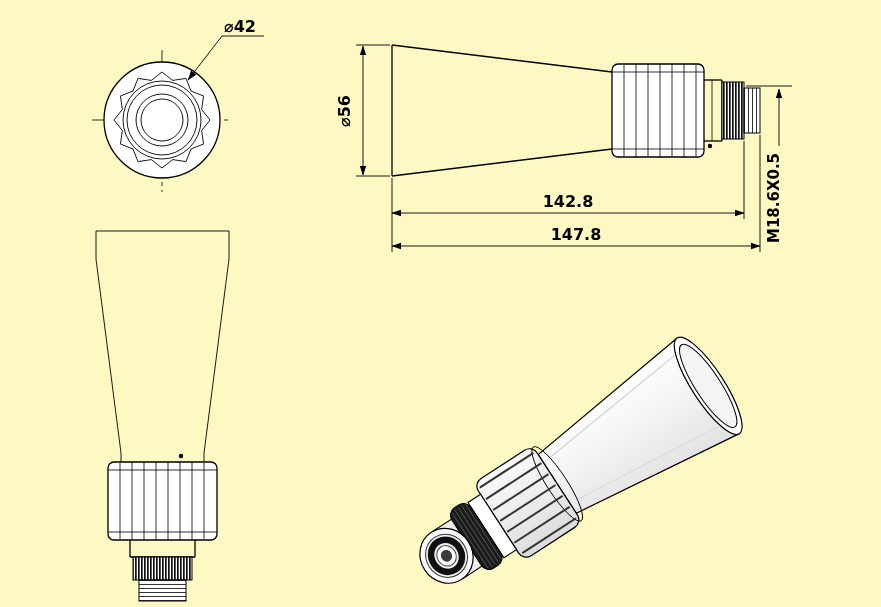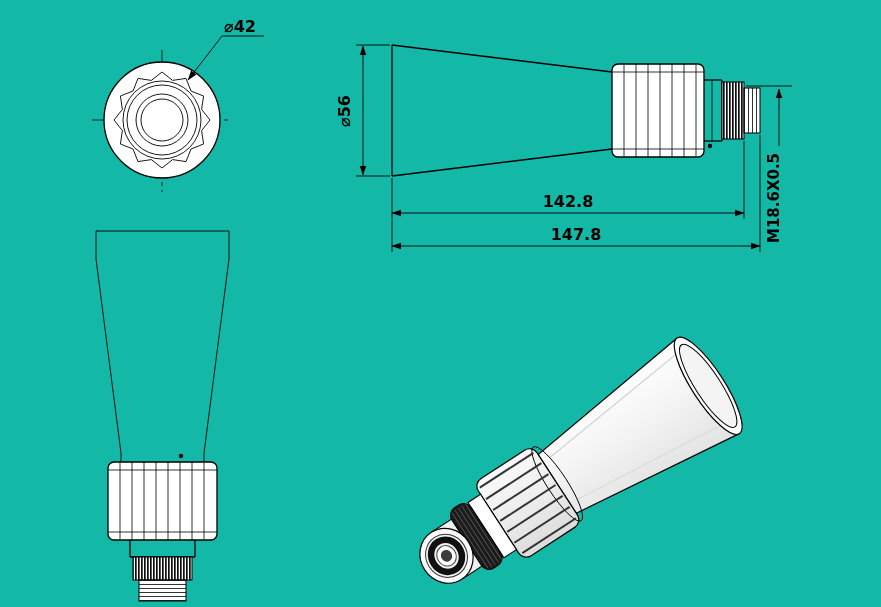--- a/index.html
+++ b/index.html
@@ -1,16 +1,16 @@
 <!DOCTYPE html>
 <html><head>
 <meta charset="utf-8">
 <style>
   html,body{margin:0;padding:0;background:#ffffff;}
-  .canvas{position:relative;width:881px;height:607px;background:#14b8a6;overflow:hidden;}
+  .canvas{position:relative;width:881px;height:607px;background:#fef9c3;overflow:hidden;}
   svg{display:block;}
   .outline{fill:#ffffff;stroke:#000000;stroke-width:1.3;}
   .thin{fill:none;stroke:#000000;stroke-width:0.9;}
   .detail{fill:none;stroke:#000000;stroke-width:0.8;}
   .dimline{fill:none;stroke:#000000;stroke-width:0.9;}
   .centerline{fill:none;stroke:#000000;stroke-width:0.8;stroke-dasharray:16 4 4 4;}
   .dim-text{font:bold 16px "DejaVu Sans", sans-serif;fill:#000000;}
   .dim-text-sm{font:bold 15px "DejaVu Sans", sans-serif;fill:#000000;}
 </style>
 </head>

